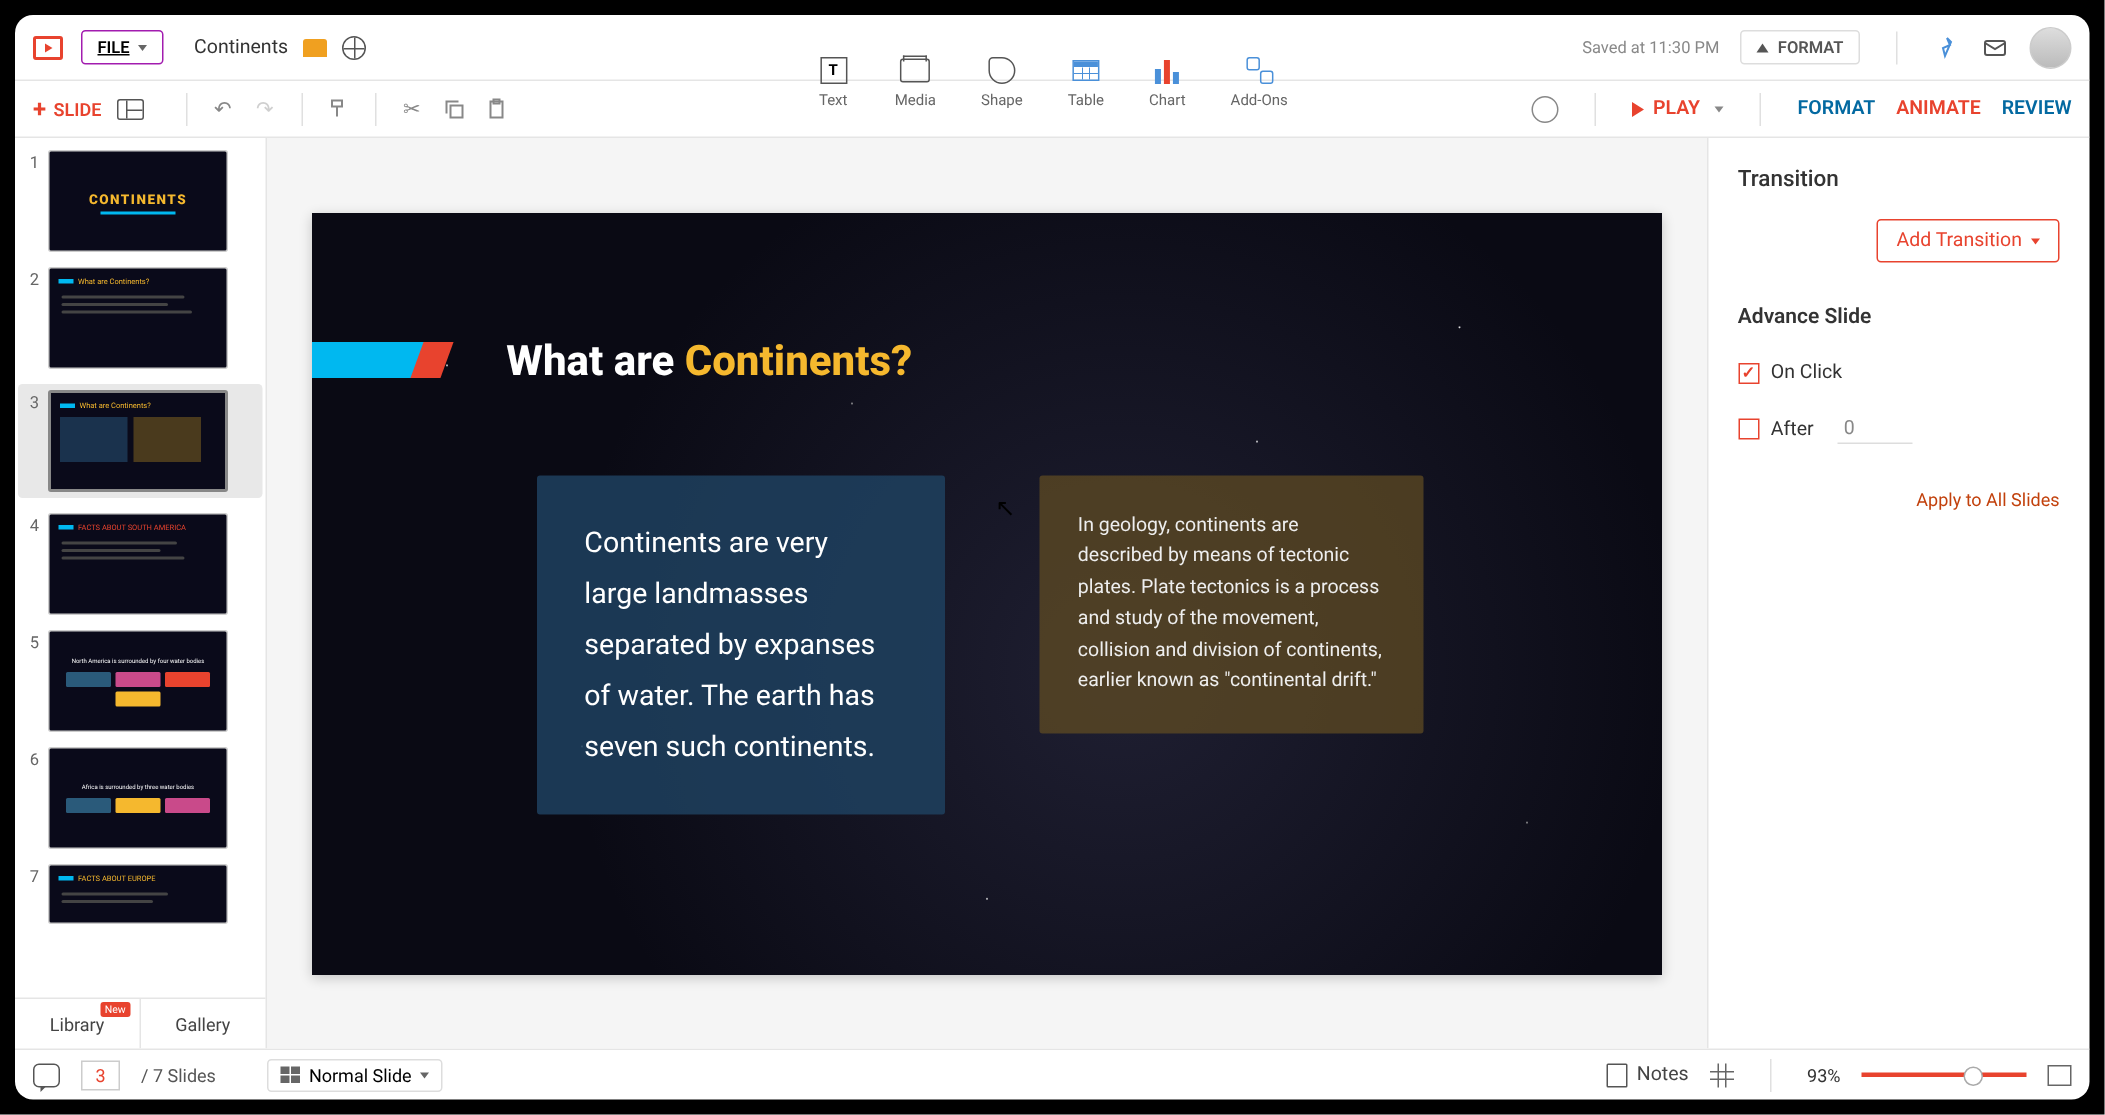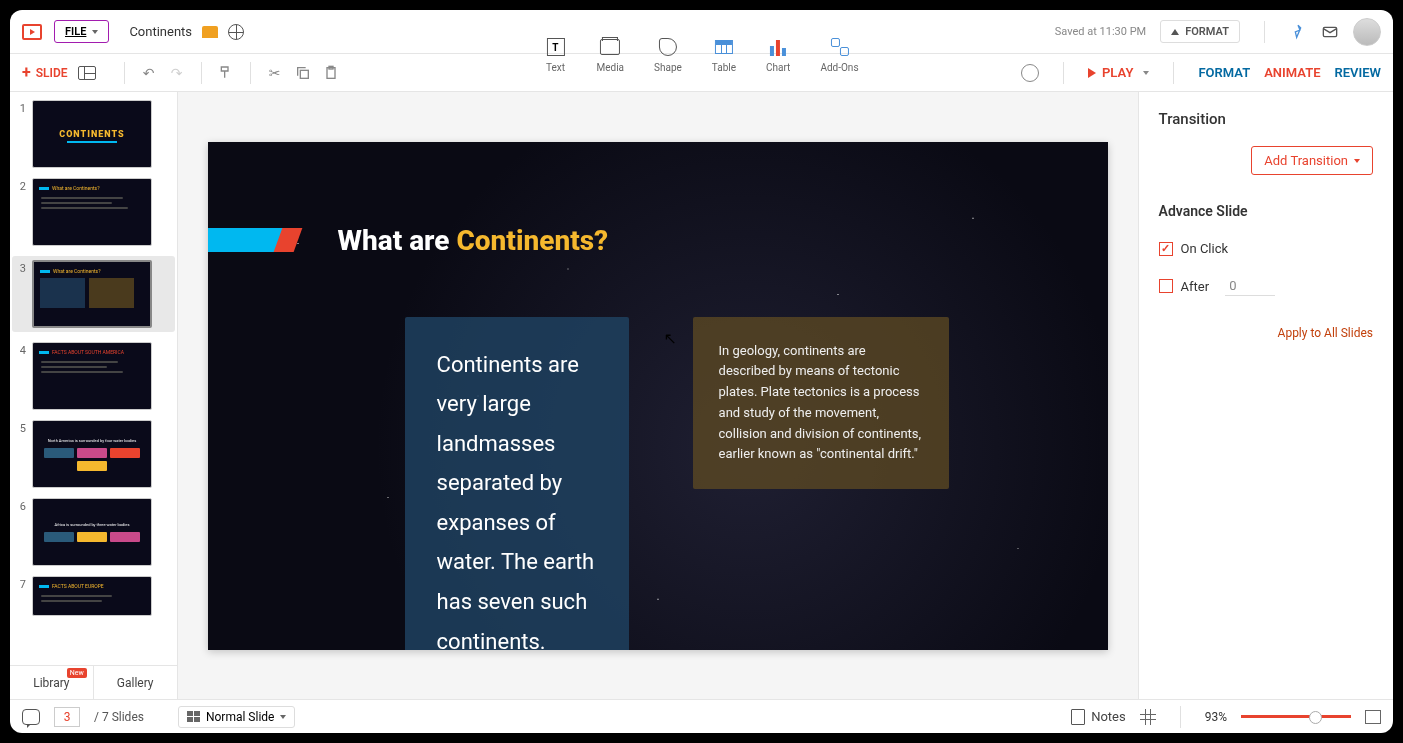--- a/index.html
+++ b/index.html
@@ -88,21 +88,21 @@
   radial-gradient(1px 1px at 50% 90%,#fff,transparent),
   radial-gradient(1px 1px at 20% 70%,#ccc,transparent),
   radial-gradient(1px 1px at 85% 15%,#fff,transparent),
   radial-gradient(1px 1px at 40% 25%,#aaa,transparent);
 }
 .slide-header { position:absolute; top:82px; left:0; display:flex; align-items:center; }
 .accent-bar { width:75px; height:24px; background:#00b8f0; }
 .accent-slash { width:20px; height:24px; background:#e8432e; transform:skewX(-20deg); margin-left:-5px; }
 .slide-title { color:#fff; font-size:28px; font-weight:800; margin-left:40px; }
 .slide-title .hl { color:#f5b82e; }
-.box-left { position:absolute; left:150px; top:175px; width:224px; background:rgba(30,65,95,.85); padding:28px 32px; color:#fff; font-size:22px; line-height:1.8; border-radius:2px;margin-left:47px; }
+.box-left { position:absolute; left:150px; top:175px; width:272px; background:rgba(30,65,95,.85); padding:28px 32px; color:#fff; font-size:19px; line-height:1.8; border-radius:2px; }
 .box-right { position:absolute; left:485px; top:175px; width:256px; background:rgba(95,75,35,.75); padding:24px 26px; color:#eee; font-size:13px; line-height:1.6; border-radius:2px; }
 .cursor { position:absolute; left:456px; top:187px; font-size:16px; color:#000; pointer-events:none; }
 .rpanel { width:265px; border-left:1px solid #e5e5e5; padding:18px 20px; }
 .rpanel h3 { font-size:15px; font-weight:500; color:#333; margin-bottom:18px; }
 .add-trans-btn { border:1px solid #e8432e; color:#e8432e; background:#fff; padding:6px 12px; font-size:13px; border-radius:3px; cursor:pointer; display:flex; align-items:center; gap:6px; margin-left:auto; margin-bottom:28px; }
 .add-trans-btn::after { content:''; border-top:4px solid #e8432e; border-left:3px solid transparent; border-right:3px solid transparent; }
 .rpanel h4 { font-size:14px; font-weight:600; color:#333; margin-bottom:22px; }
 .check-row { display:flex; align-items:center; gap:8px; font-size:13px; color:#333; margin-bottom:10px;margin-top:20px; }
 .checkbox { width:14px; height:14px; border:1.5px solid #e8432e; display:flex; align-items:center; justify-content:center; cursor:pointer; }
 .checkbox.checked::after { content:'✓'; color:#e8432e; font-size:11px; font-weight:bold; }

